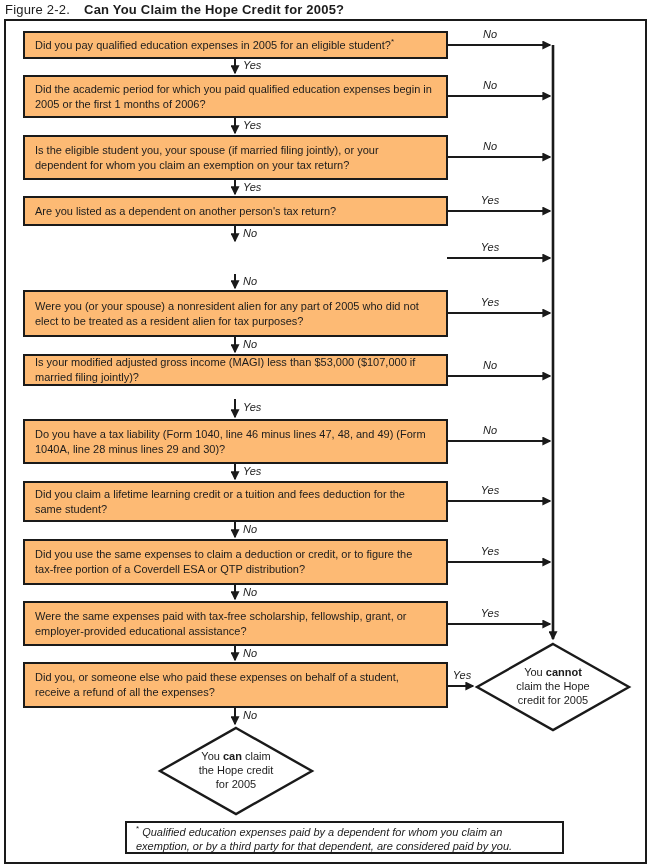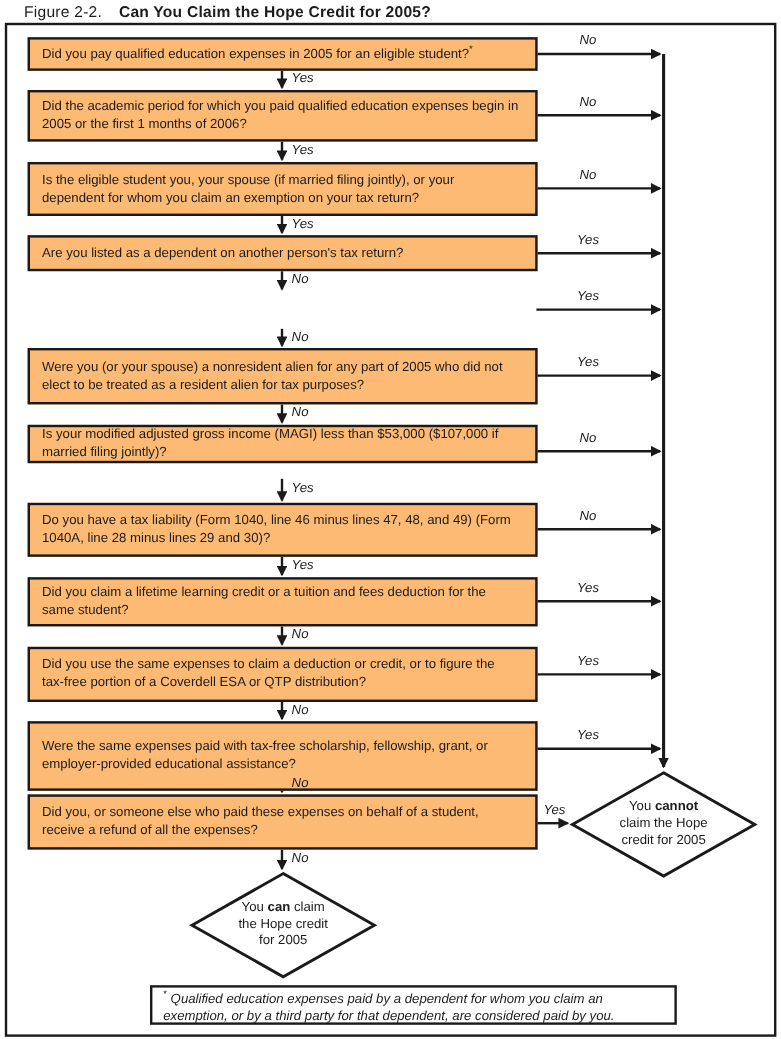--- a/index.html
+++ b/index.html
@@ -1,18 +1,18 @@
 <!DOCTYPE html>
 <html><head>
 <meta charset="utf-8">
 <style>
   html,body { margin:0; padding:0; }
   body { font-family:"Liberation Sans", sans-serif; background:#fff; }
   #figure { position:relative; width:651px; height:866px; background:#fff; overflow:hidden; color:#1c1c1c; }
-  #title { position:absolute; left:20px; top:2px; font-size:13px; white-space:nowrap; }
+  #title { position:absolute; left:5px; top:2px; font-size:13px; white-space:nowrap; }
   #title .prefix { font-weight:normal; letter-spacing:.2px; }
   #title .main { font-weight:bold; margin-left:14px; letter-spacing:.2px; }
   #outer-border { position:absolute; left:4px; top:19px; width:643px; height:845px; border:2px solid #1a1a1a; box-sizing:border-box; }
   #connectors { position:absolute; left:0; top:0; z-index:1; }
   .qbox { position:absolute; left:23px; width:425px; border:2px solid #1a1a1a; background:#fdba74;
           box-sizing:border-box; display:flex; align-items:center; padding:2px 14px 2px 10px;
           font-size:11px; line-height:1.35; z-index:2; }
   .qbox sup { font-size:8px; vertical-align:super; line-height:0; }
   .dlabel { position:absolute; left:243px; font-size:11px; font-style:italic; z-index:2; white-space:nowrap; }
   .rlabel { position:absolute; left:458px; width:64px; text-align:center; font-size:11px; font-style:italic; z-index:2; }
@@ -93,21 +93,21 @@
     </div>
   <div class="qbox" style="top:419px;height:45px">
       <span>Do you have a tax liability (Form 1040, line 46 minus lines 47, 48, and 49) (Form 1040A, line 28 minus lines 29 and 30)?</span>
     </div>
   <div class="qbox" style="top:481px;height:41px">
       <span>Did you claim a lifetime learning credit or a tuition and fees deduction for the same student?</span>
     </div>
   <div class="qbox" style="top:539px;height:46px">
       <span>Did you use the same expenses to claim a deduction or credit, or to figure the tax-free portion of a Coverdell ESA or QTP distribution?</span>
     </div>
-  <div class="qbox" style="top:601px;height:58px">
+  <div class="qbox" style="top:601px;height:45px">
       <span>Were the same expenses paid with tax-free scholarship, fellowship, grant, or employer-provided educational assistance?</span>
     </div>
   <div class="qbox" style="top:662px;height:46px">
       <span>Did you, or someone else who paid these expenses on behalf of a student, receive a refund of all the expenses?</span>
     </div>
 
   <span class="dlabel" style="top:59px">Yes</span>
   <span class="dlabel" style="top:119px">Yes</span>
   <span class="dlabel" style="top:181px">Yes</span>
   <span class="dlabel" style="top:227px">No</span>

